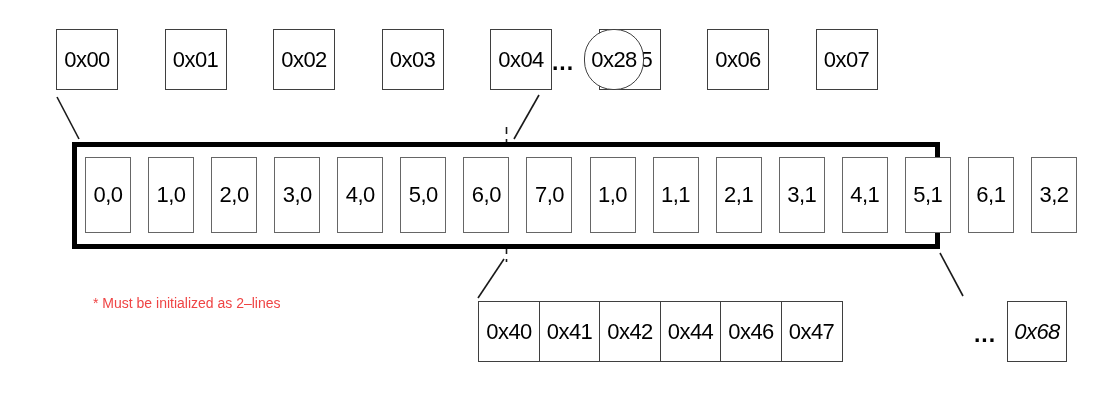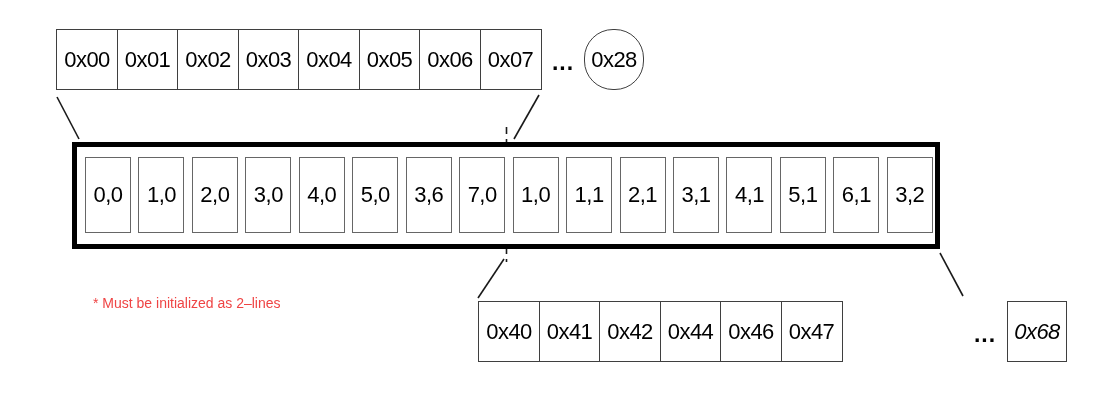--- a/index.html
+++ b/index.html
@@ -10,21 +10,21 @@
     background: #ffffff;
     font-family: "Liberation Sans", "DejaVu Sans", sans-serif;
     color: #000000;
     overflow: hidden;
   }
   
   .strip {
     position: absolute;
     display: flex;
   }
-  .strip-top { left: 56px; top: 29px; }
+  .strip-top { left: 56px; top: 29px; gap: 48px; }
   .strip-bottom { left: 478px; top: 301px; }
   .cell {
     box-sizing: border-box;
     width: 62px;
     height: 61px;
     border: 1.5px solid #3f3f3f;
     background: #ffffff;
     display: flex;
     align-items: center;
     justify-content: center;
@@ -66,21 +66,21 @@
     width: 868px;
     height: 107px;
     box-sizing: border-box;
     border: 5px solid #000000;
     background: #ffffff;
   }
   .buffer-cells {
     position: absolute;
     left: 8px;
     top: 10px;
-    width: 848px;
+    width: 992px;
     display: flex;
     justify-content: space-between;
   }
   .buffer-cell {
     box-sizing: border-box;
     width: 46px;
     height: 76px;
     border: 1.5px solid #666666;
     background: #ffffff;
     display: flex;
@@ -133,21 +133,21 @@
   <div class="single-box box-0x28">0x28</div>
 
   <div class="thick-box">
     <div class="buffer-cells">
       <div class="buffer-cell">0,0</div>
       <div class="buffer-cell">1,0</div>
       <div class="buffer-cell">2,0</div>
       <div class="buffer-cell">3,0</div>
       <div class="buffer-cell">4,0</div>
       <div class="buffer-cell">5,0</div>
-      <div class="buffer-cell">3,6</div>
+      <div class="buffer-cell">6,0</div>
       <div class="buffer-cell">7,0</div>
       <div class="buffer-cell">1,0</div>
       <div class="buffer-cell">1,1</div>
       <div class="buffer-cell">2,1</div>
       <div class="buffer-cell">3,1</div>
       <div class="buffer-cell">4,1</div>
       <div class="buffer-cell">5,1</div>
       <div class="buffer-cell">6,1</div>
       <div class="buffer-cell">3,2</div>
     </div>

